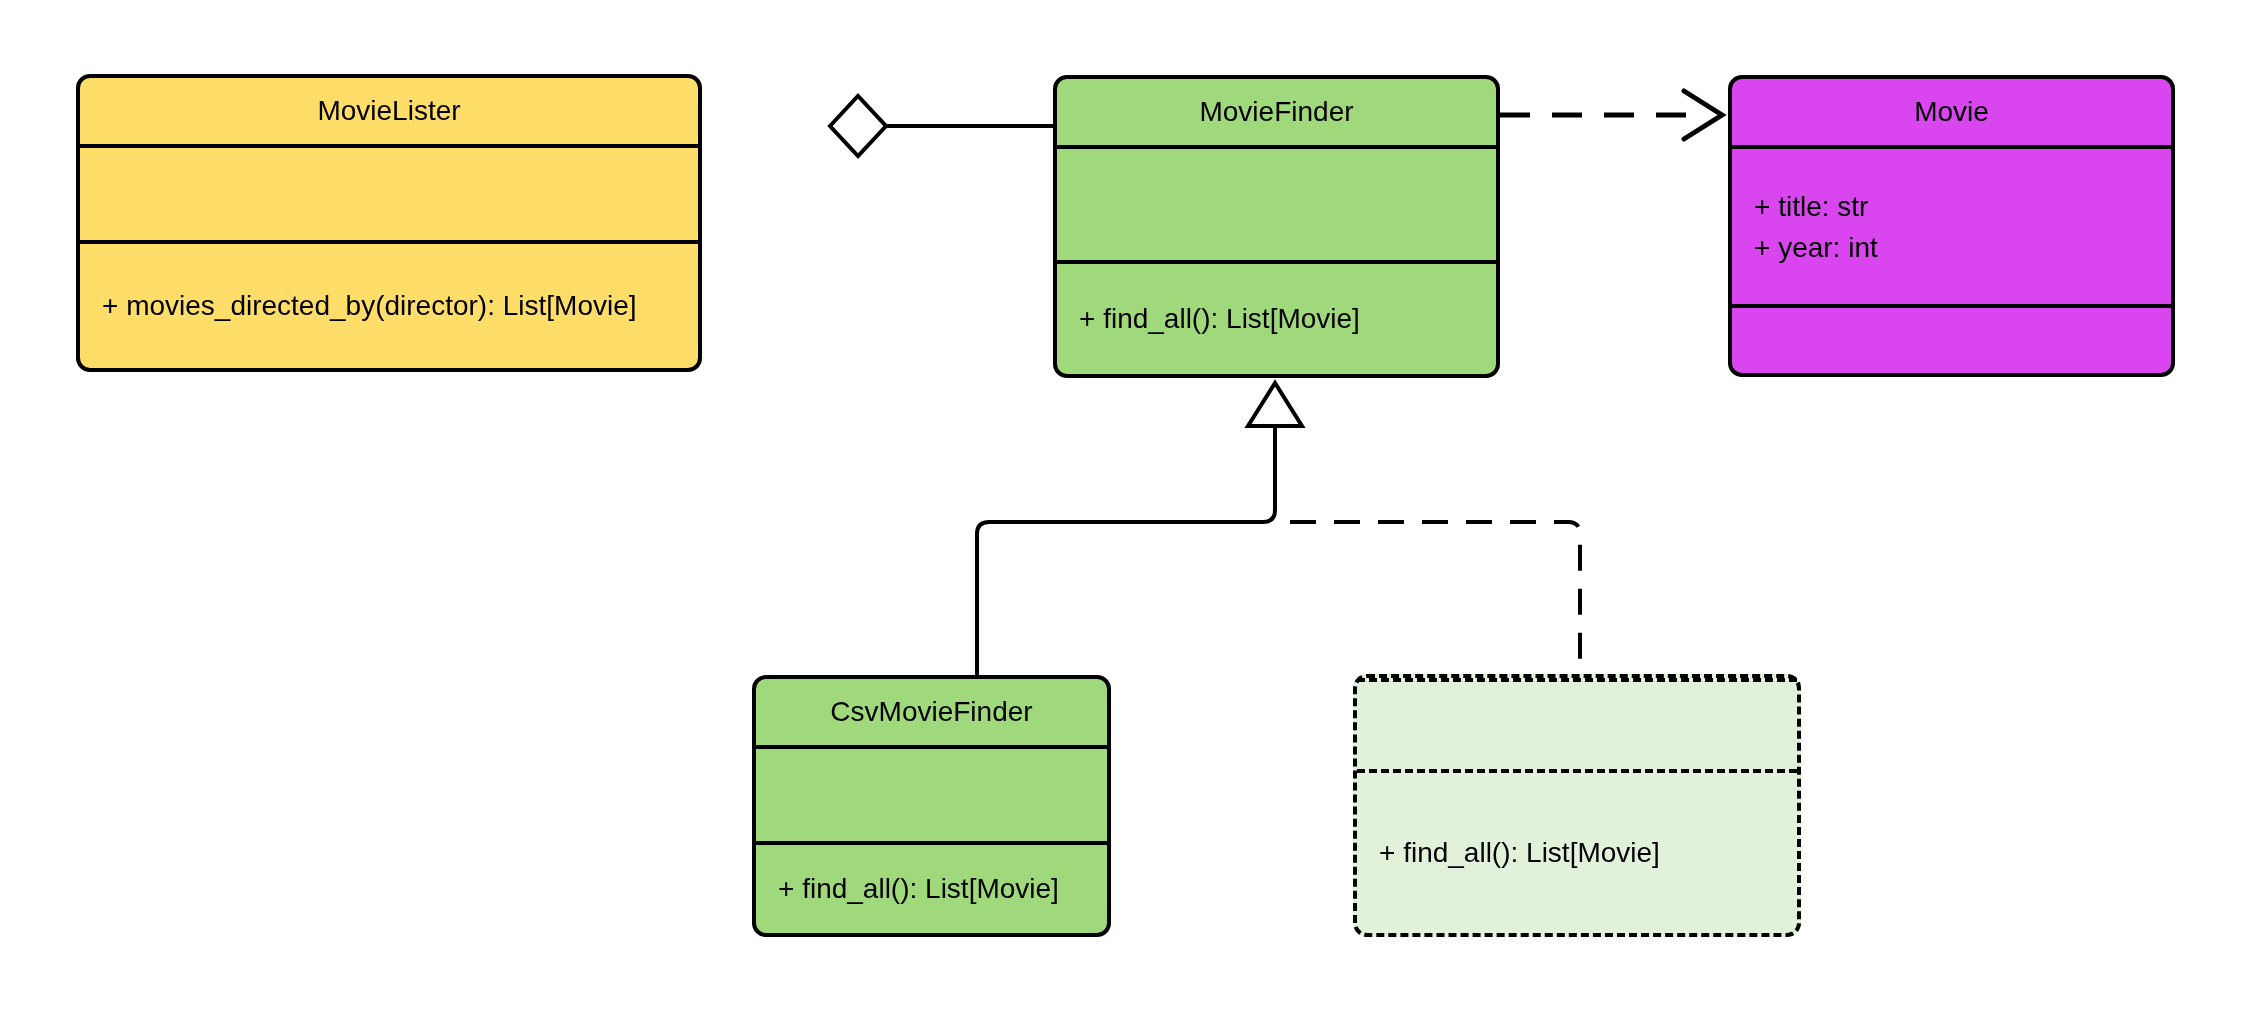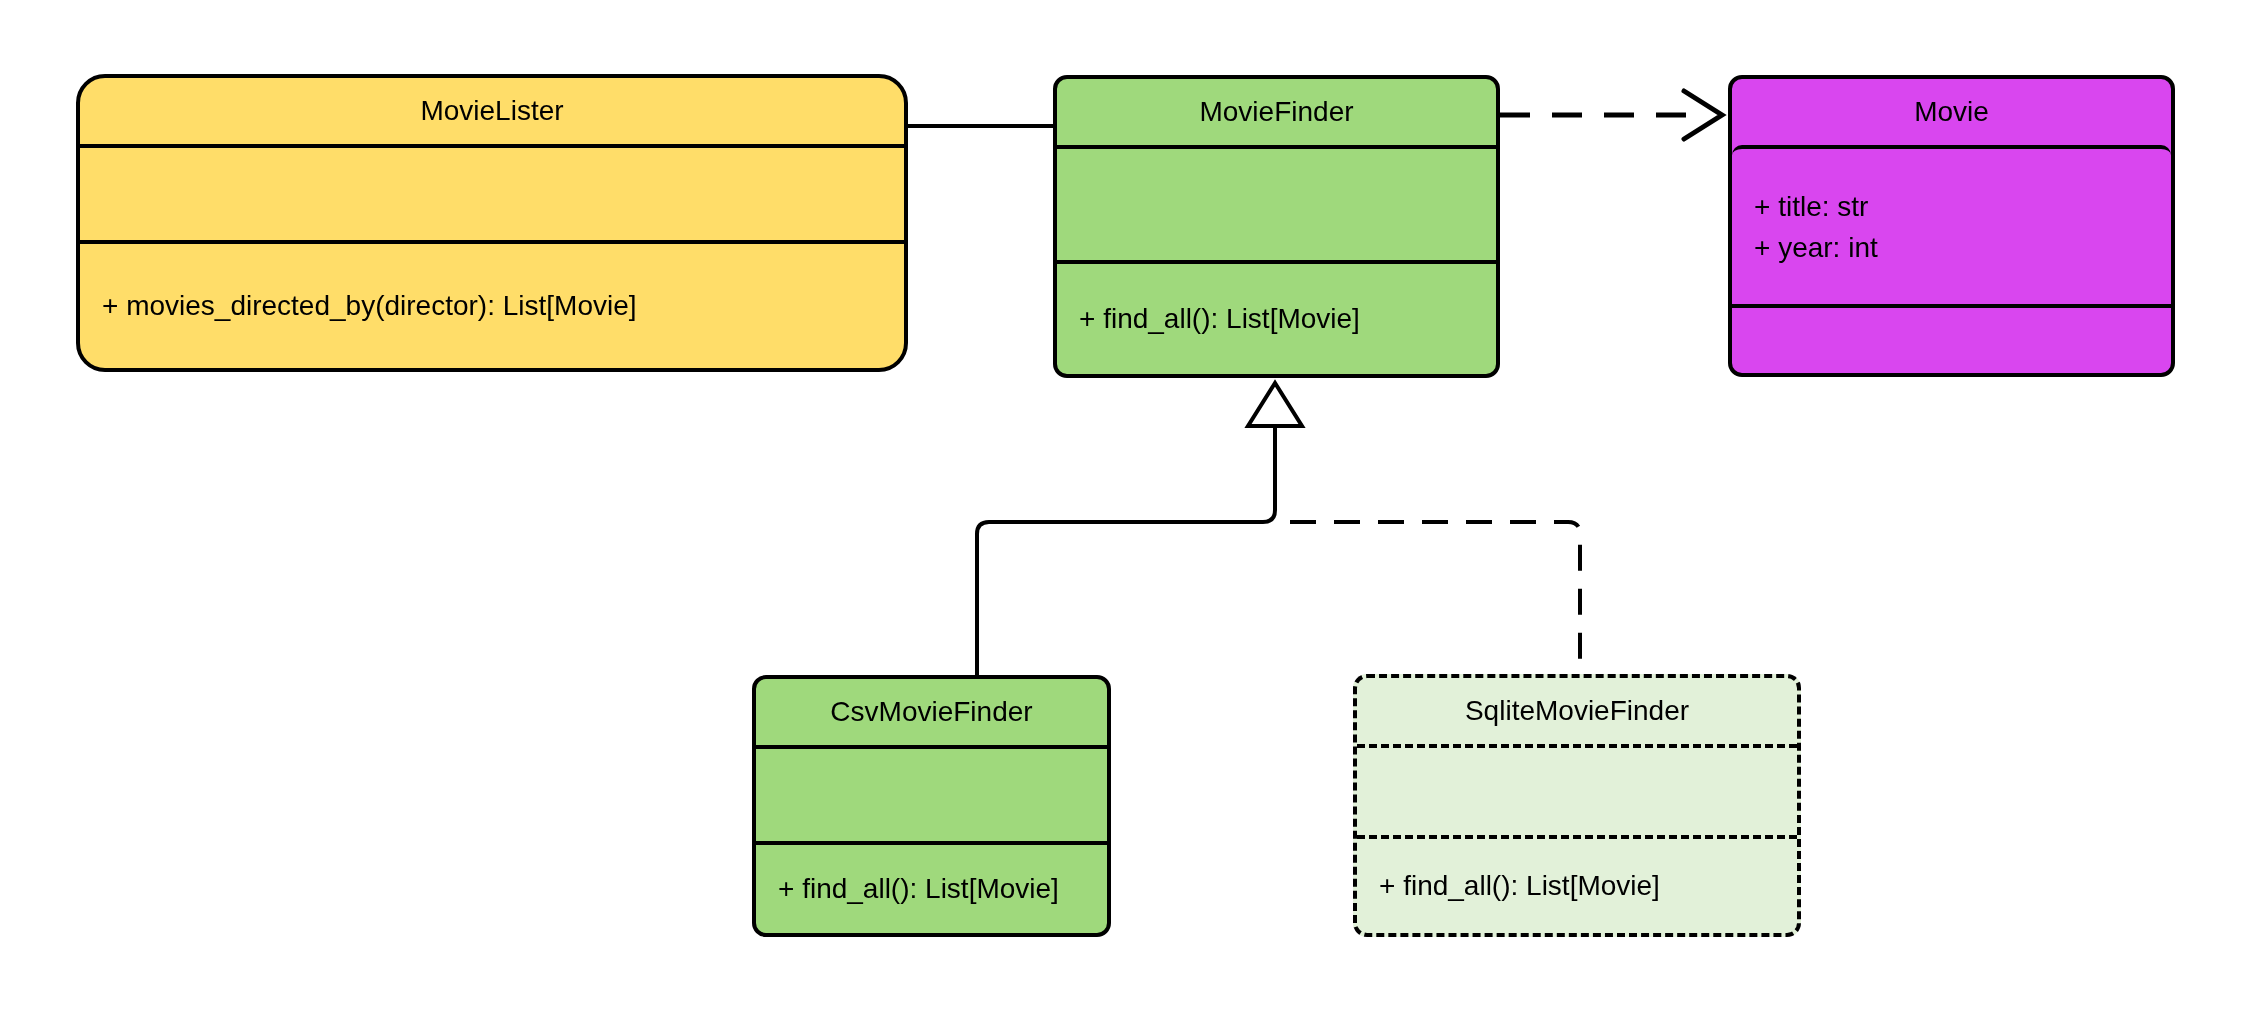--- a/index.html
+++ b/index.html
@@ -86,54 +86,53 @@
     <g>
       <path d="M977,675 L977,534 Q977,522 989,522 L1263,522 Q1275,522 1275,510 L1275,426" fill="none" stroke="#000" stroke-width="4" stroke-linecap="round"></path>
       <polygon points="1275,383 1248,426 1302,426" fill="#ffffff" stroke="#000" stroke-width="4" stroke-linejoin="miter"></polygon>
     </g>
 
     <g>
       <path d="M1290,522 L1568,522 Q1580,522 1580,534 L1580,672" fill="none" stroke="#000" stroke-width="4" stroke-dasharray="26 18"></path>
     </g>
   </svg>
 
-  <div class="uml-class fill-yellow" style="left:76px; top:74px; width:832px; height:298px;border-radius:29px;">
+  <div class="uml-class fill-yellow" style="left:76px; top:74px; width:626px; height:298px;">
     <div class="c-title">MovieLister</div>
     <div class="c-attrs" style="height:92px;"></div>
     <div class="c-methods">
       <div class="text-line">+ movies_directed_by(director): List[Movie]</div>
     </div>
   </div>
 
   <div class="uml-class fill-green" style="left:1053px; top:75px; width:447px; height:303px;">
     <div class="c-title">MovieFinder</div>
     <div class="c-attrs" style="height:111px;"></div>
     <div class="c-methods">
       <div class="text-line">+ find_all(): List[Movie]</div>
     </div>
   </div>
 
   <div class="uml-class fill-blue" style="left:1728px; top:75px; width:447px; height:302px;">
     <div class="c-title">Movie</div>
-    <div class="c-attrs attrs-movie" style="height:155px;border-radius:10px;">
+    <div class="c-attrs attrs-movie" style="height:155px;">
       <div class="text-line">+ title: str</div>
       <div class="text-line">+ year: int</div>
     </div>
     <div class="c-methods"></div>
   </div>
 
   <div class="uml-class fill-green" style="left:752px; top:675px; width:359px; height:262px;">
     <div class="c-title">CsvMovieFinder</div>
     <div class="c-attrs" style="height:92px;"></div>
     <div class="c-methods">
       <div class="text-line">+ find_all(): List[Movie]</div>
     </div>
   </div>
 
   <div class="uml-class dashed fill-lightgreen" style="left:1353px; top:674px; width:448px; height:263px;">
-    <div class="c-title">SqliteMovieFinder</div>
     <div class="c-attrs" style="height:87px;"></div>
     <div class="c-methods">
       <div class="text-line">+ find_all(): List[Movie]</div>
     </div>
   </div>
 
 </div>
 
 </body></html>

